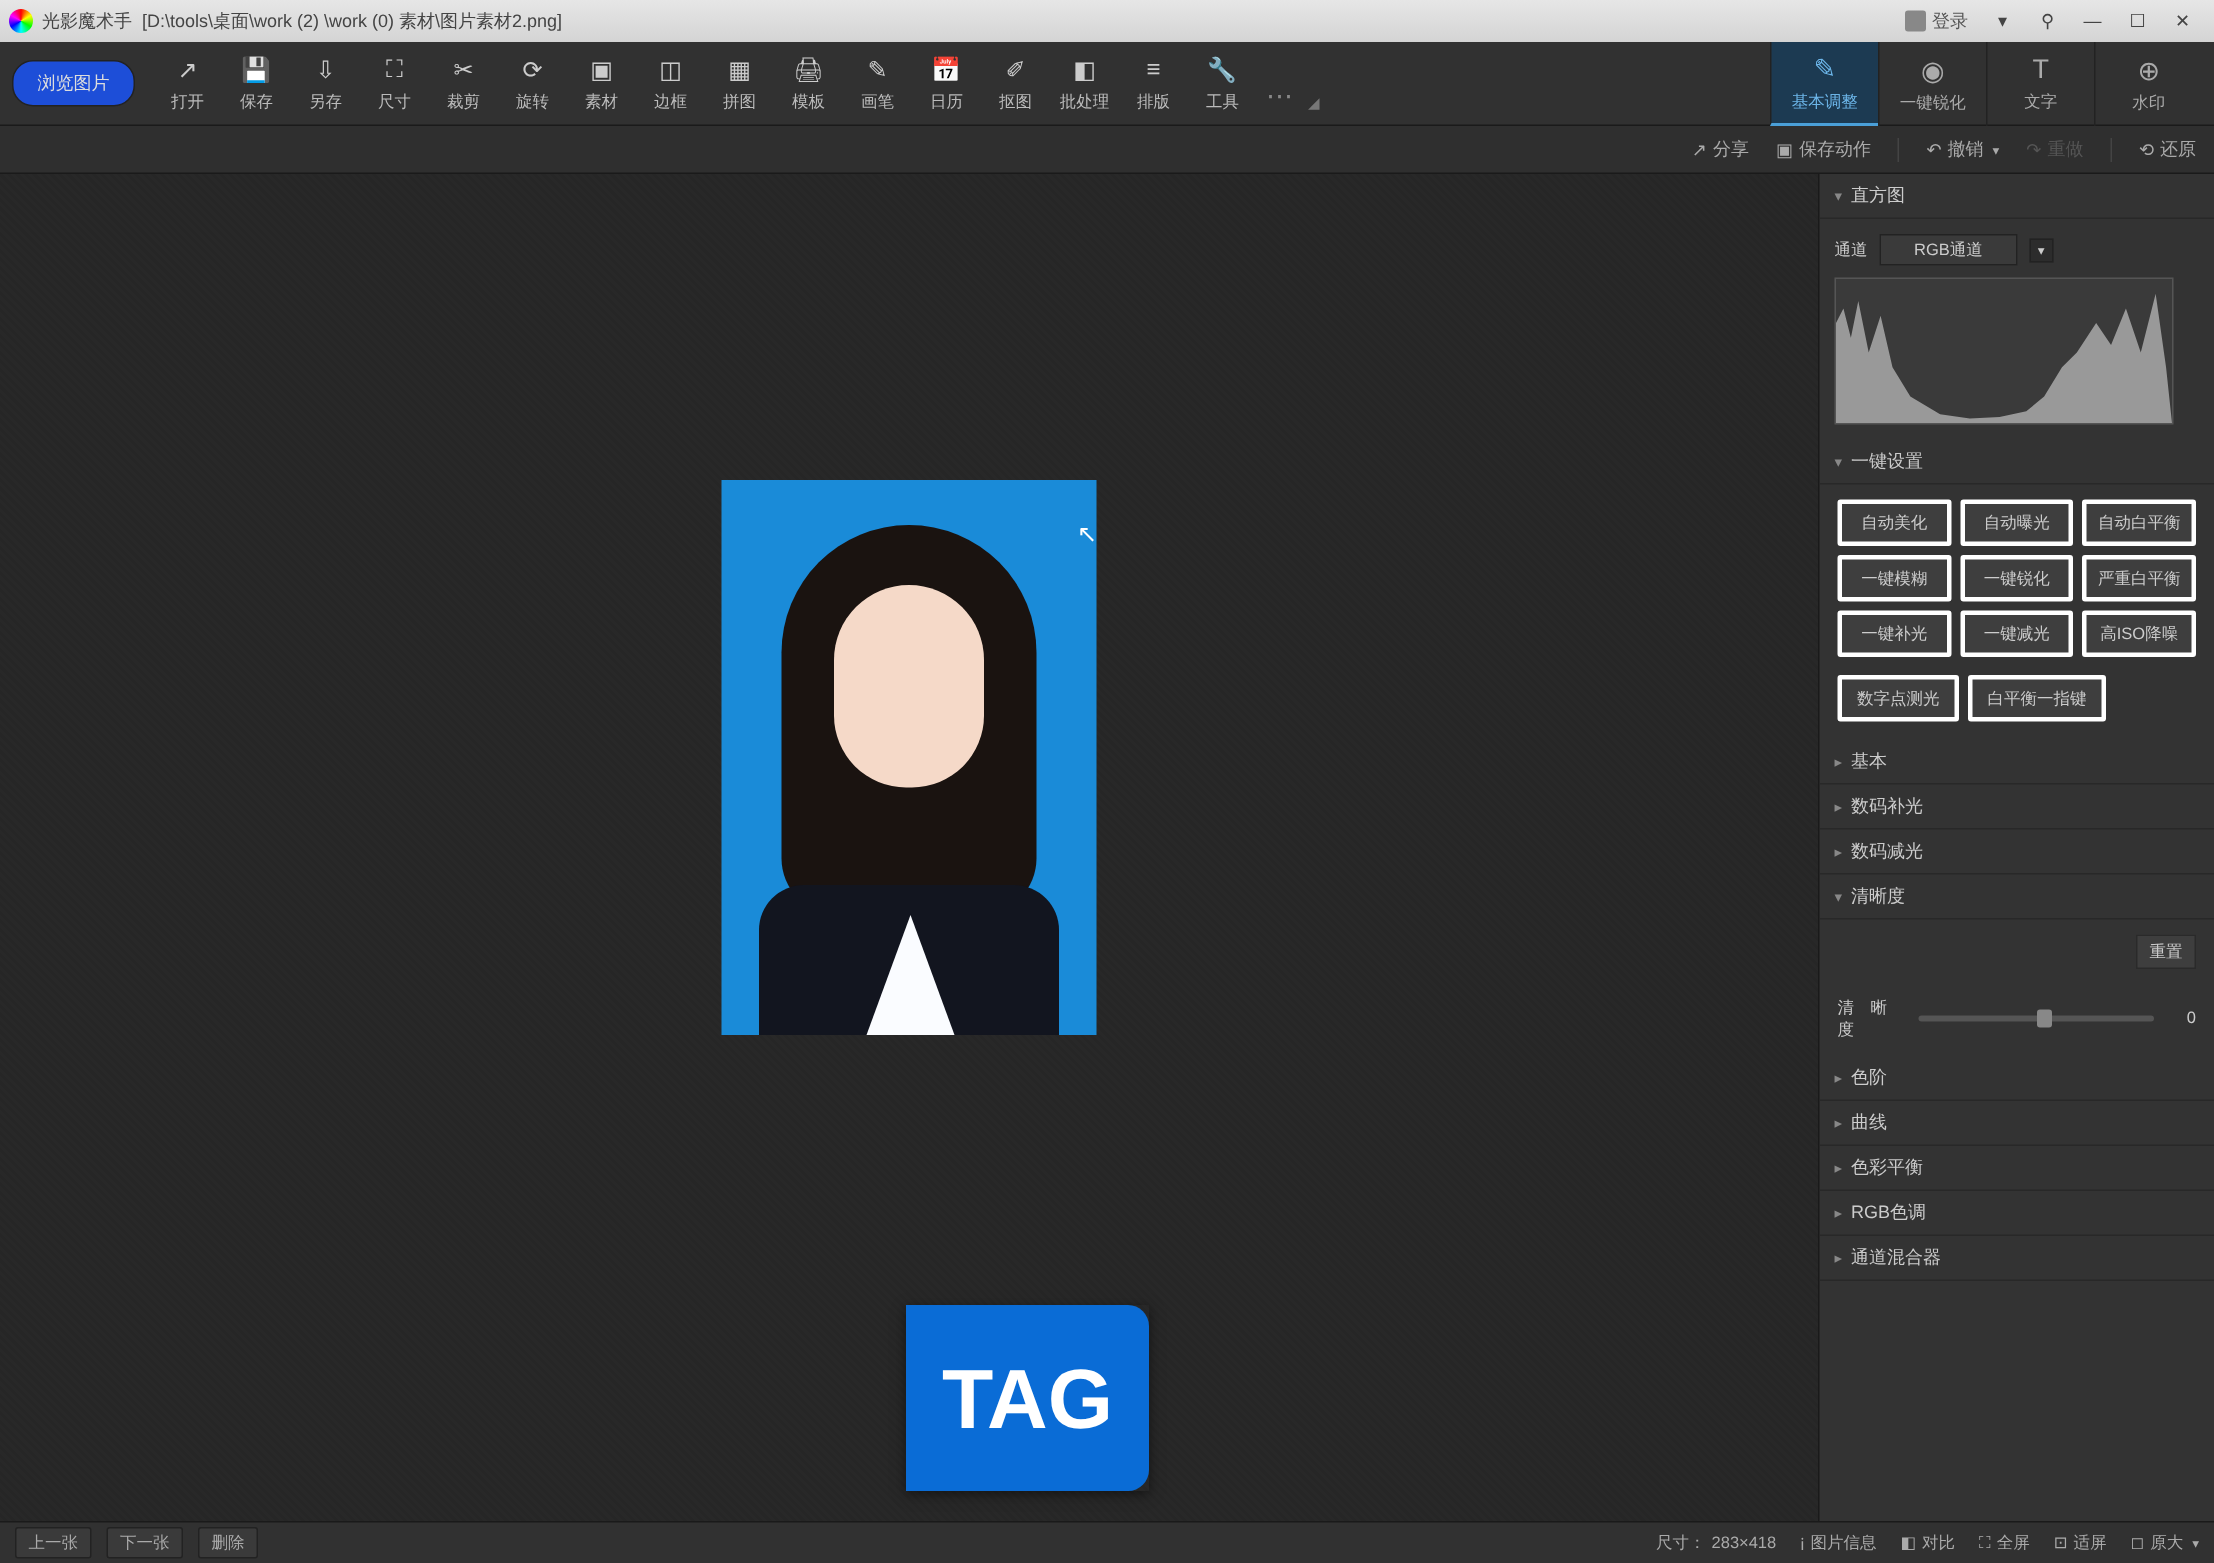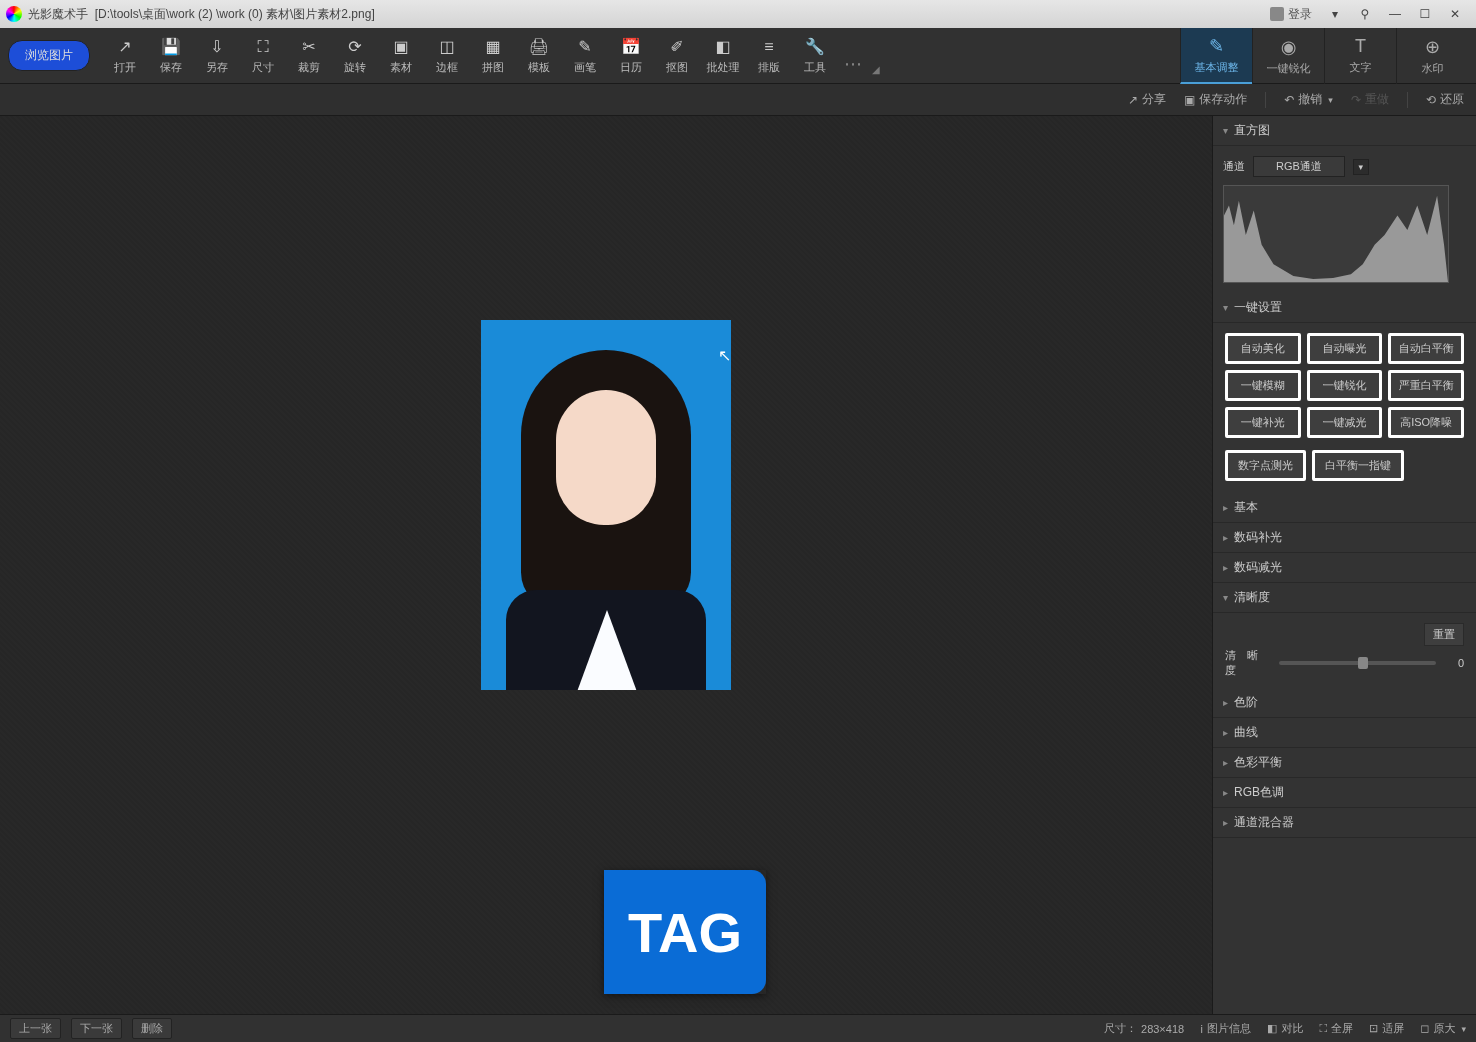--- a/index.html
+++ b/index.html
@@ -63,21 +63,21 @@
     .channel-dd { width: 16px; height: 16px; background: #2c2c2c; border: 1px solid #222; display: flex; align-items: center; justify-content: center; font-size: 9px; }
     .histogram-chart { width: 226px; height: 98px; border: 1px solid #555; background: #3a3a3a; position: relative; overflow: hidden; }
     .histogram-chart svg { width: 100%; height: 100%; }
     
     .preset-grid { padding: 10px 12px; display: grid; grid-template-columns: repeat(3, 1fr); gap: 6px; }
     .preset-btn { background: #3e3e3e; border: 3px solid #ffffff; color: #ccc; padding: 5px 0; text-align: center; font-size: 11px; cursor: pointer; border-radius: 2px; }
     .preset-row2 { padding: 2px 12px 12px; display: flex; gap: 6px; justify-content: flex-start; }
     .preset-row2 .preset-btn { padding: 5px 10px; }
 
     .clarity-body { padding: 10px 12px; }
-    .reset-row { display: flex; justify-content: flex-end; margin-bottom: 2px; text-align: center; }
+    .reset-row { display: flex; justify-content: flex-end; margin-bottom: 18px; text-align: center; }
     .reset-btn { background: #3e3e3e; border: 1px solid #2a2a2a; color: #ccc; padding: 3px 8px; font-size: 11px; cursor: pointer; }
     .slider-row { display: flex; align-items: center; gap: 8px; font-size: 11px; }
     .slider-label { width: 46px; letter-spacing: 4px; }
     .slider-track { flex: 1; height: 4px; background: #555; position: relative; border-radius: 2px; }
     .slider-thumb { position: absolute; top: -4px; left: 50%; width: 10px; height: 12px; background: #888; border-radius: 2px; }
     .slider-val { width: 20px; text-align: right; }
 
     
     .bottom-bar { height: 28px; background: #313131; border-top: 1px solid #1a1a1a; display: flex; align-items: center; padding: 0 10px; gap: 10px; color: #aaa; font-size: 11px; }
     .nav-btn { background: #3a3a3a; border: 1px solid #222; padding: 2px 8px; cursor: pointer; border-radius: 2px; }

